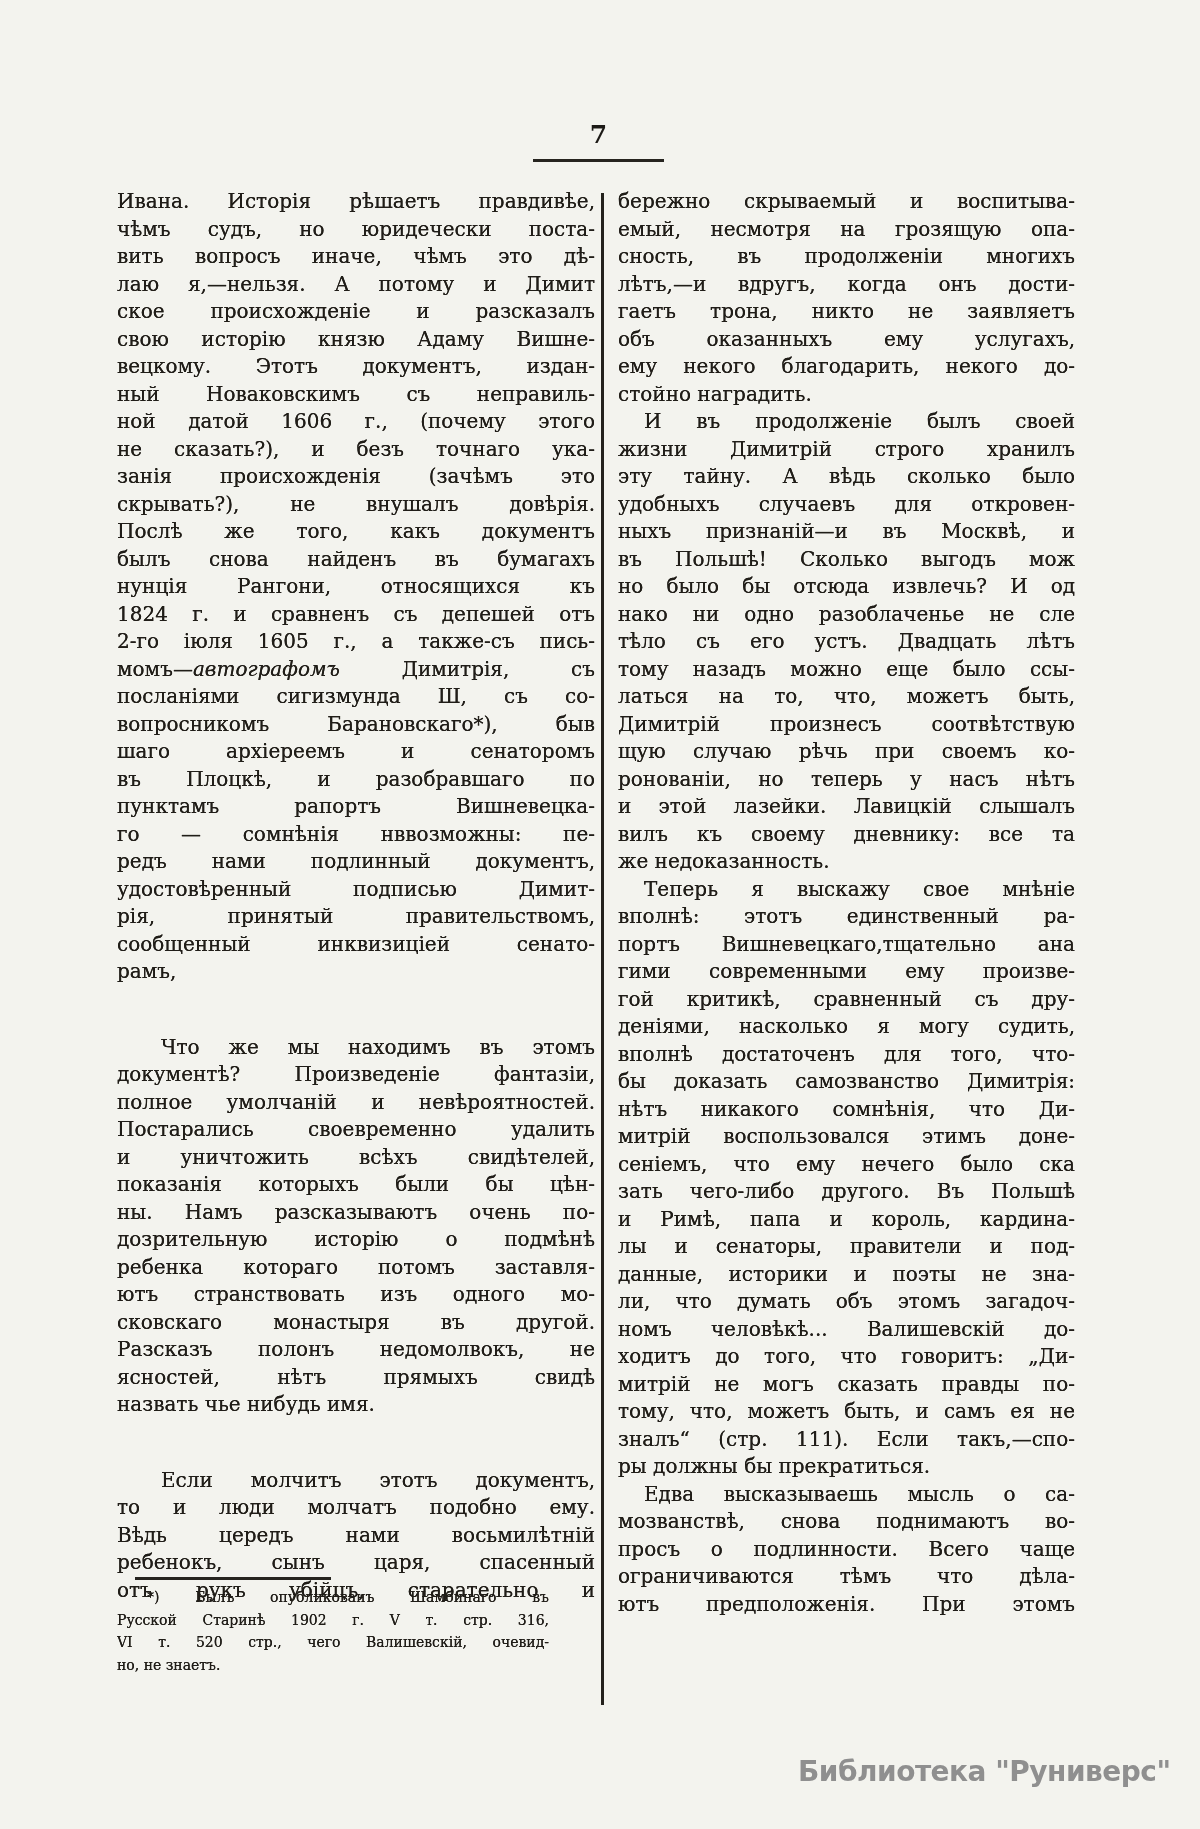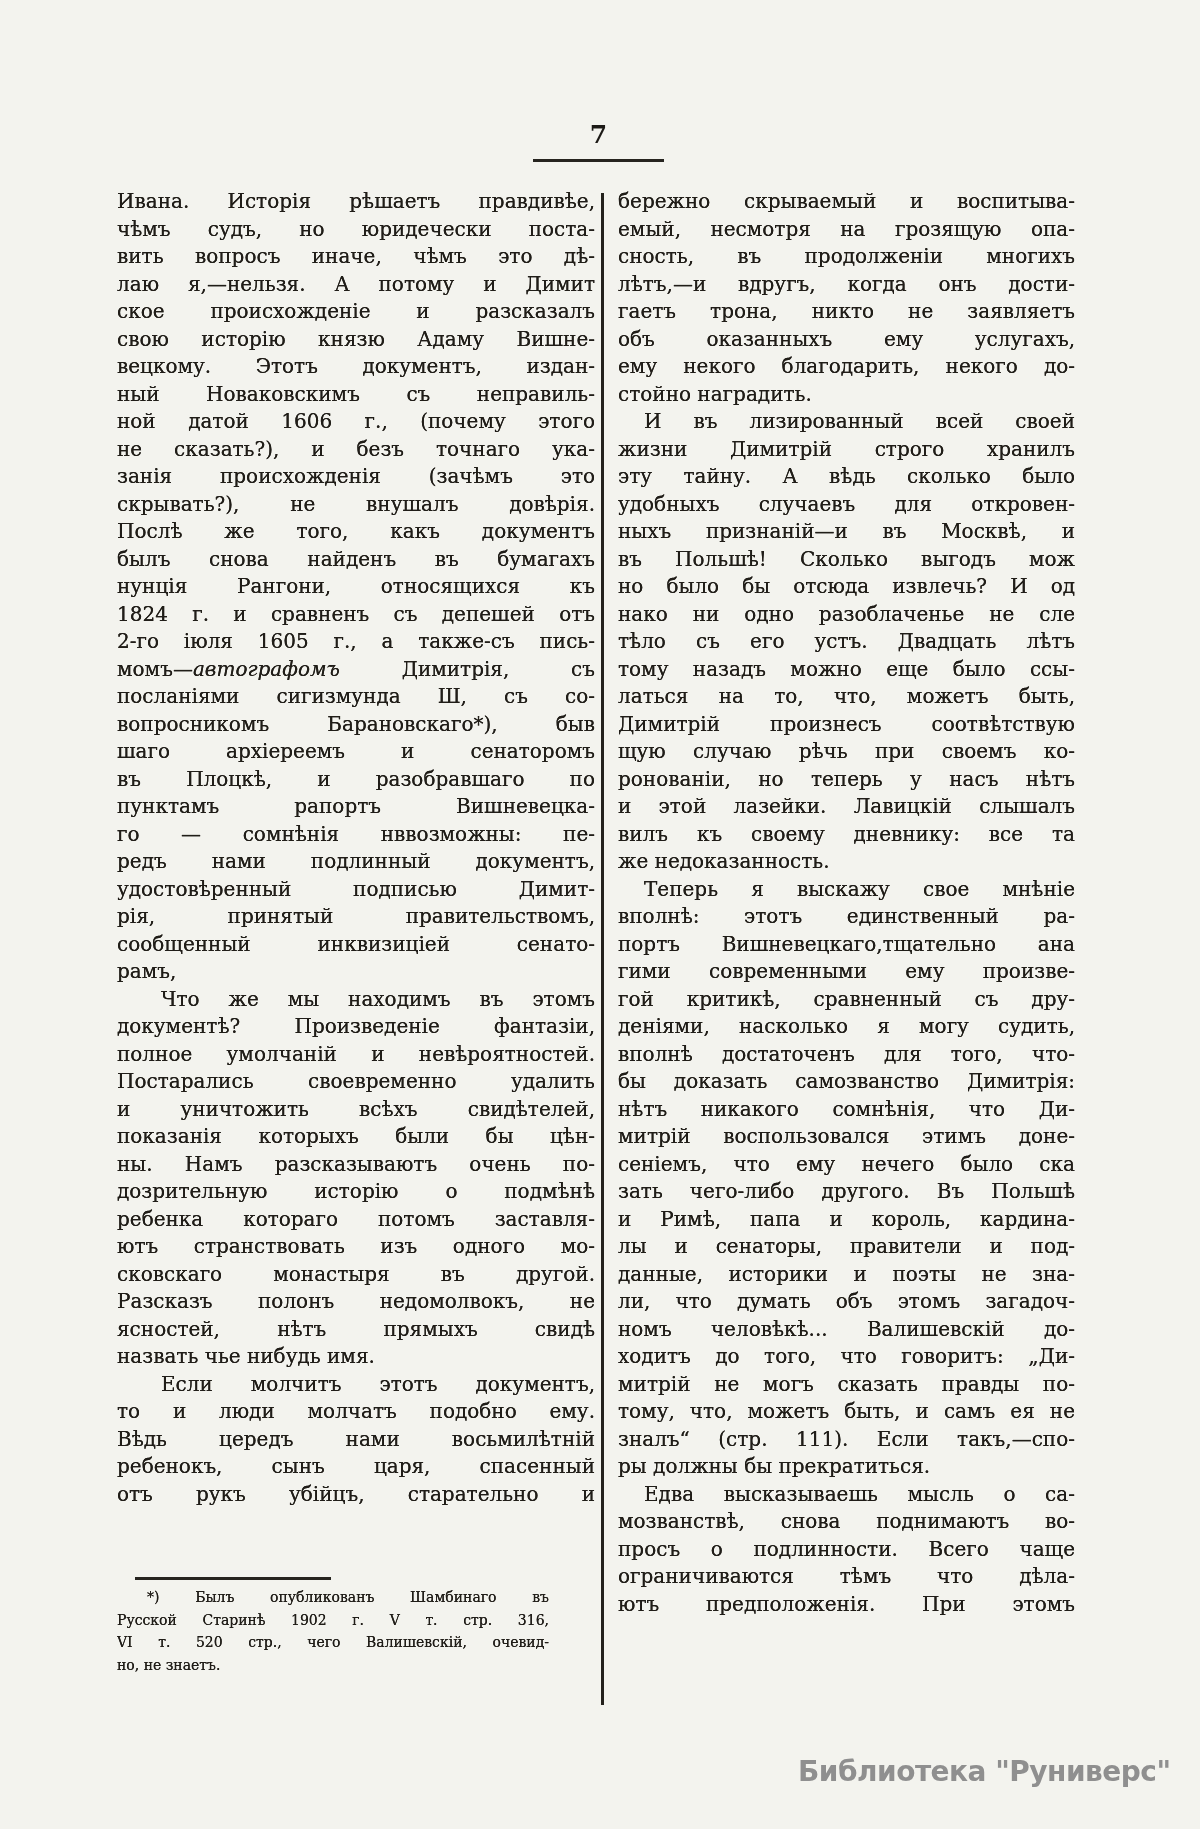--- a/index.html
+++ b/index.html
@@ -23,21 +23,21 @@
   }
   .col { position:absolute; top:188px; font-size:20px; }
   .col .line {
     height:27.5px; line-height:27.5px; overflow:hidden;
     text-align:justify; text-align-last:justify;
     text-shadow:0 0 0.5px currentColor;
   }
   .col .line.end { text-align-last:left; }
   #col-left  { left:117px; width:478px; }
   #col-right { left:618px; width:457px; }
-  #col-left  .line.indent { padding-left:44px; }
+  #col-left  .line.indent { padding-left:44px;margin-top:48px; }
   #col-right .line.indent { padding-left:26px; }
   .fn-rule {
     position:absolute; left:135px; top:1577px; width:196px; height:3px;
     background:#26241f;
   }
   .footnote { position:absolute; left:117px; top:1586px; width:432px; font-size:14px; }
   .footnote .line {
     height:22.7px; line-height:22.7px; overflow:hidden;
     text-align:justify; text-align-last:justify;
     text-shadow:0 0 0.4px currentColor;
@@ -111,21 +111,21 @@
     </div>
   <div id="col-right" class="col">
       <div class="line">бережно скрываемый и воспитыва-</div>
       <div class="line">емый, несмотря на грозящую опа-</div>
       <div class="line">сность, въ продолженіи многихъ</div>
       <div class="line">лѣтъ,—и вдругъ, когда онъ дости-</div>
       <div class="line">гаетъ трона, никто не заявляетъ</div>
       <div class="line">объ оказанныхъ ему услугахъ,</div>
       <div class="line">ему некого благодарить, некого до-</div>
       <div class="line end">стойно наградить.</div>
-      <div class="line indent">И въ лизированный всей своей</div>
+      <div class="line indent">И въ продолженіе былъ своей</div>
       <div class="line">жизни Димитрій строго хранилъ</div>
       <div class="line">эту тайну. А вѣдь сколько было</div>
       <div class="line">удобныхъ случаевъ для откровен-</div>
       <div class="line">ныхъ признаній—и въ Москвѣ, и</div>
       <div class="line">въ Польшѣ! Сколько выгодъ мож</div>
       <div class="line">но было бы отсюда извлечь? И од</div>
       <div class="line">нако ни одно разоблаченье не сле</div>
       <div class="line">тѣло съ его устъ. Двадцать лѣтъ</div>
       <div class="line">тому назадъ можно еще было ссы-</div>
       <div class="line">латься на то, что, можетъ быть,</div>

